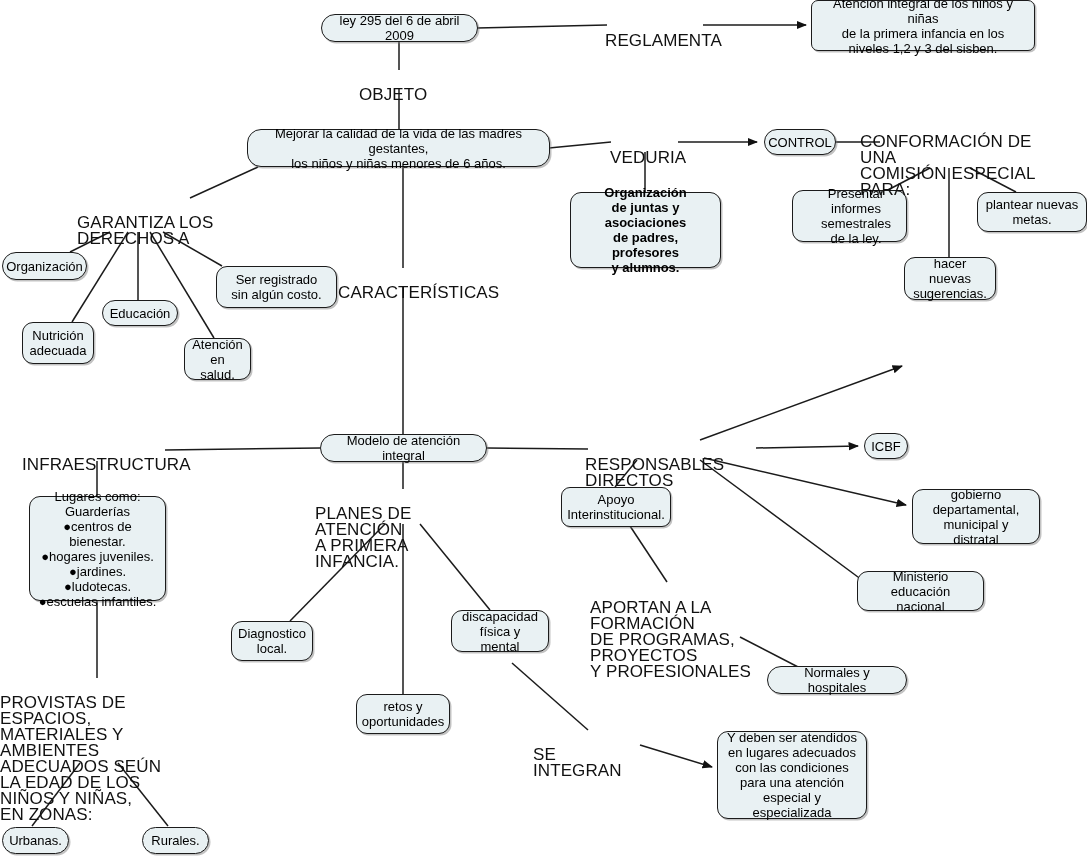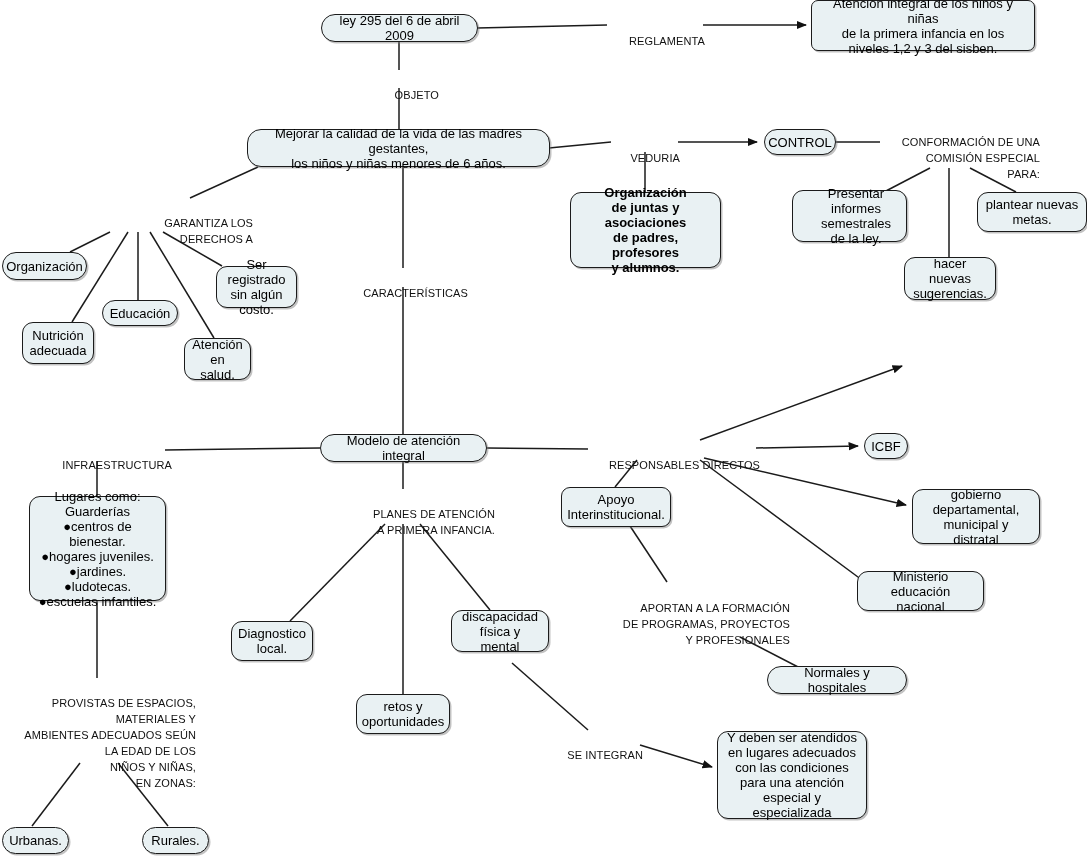--- a/index.html
+++ b/index.html
@@ -32,22 +32,22 @@
     text-align:center;
     font-size:13px;
     line-height:15px;
     padding:3px 7px;
     white-space:pre-line;
     box-shadow:1.5px 1.5px 0 rgba(120,120,120,0.45);
   }
   .node.pill{ border-radius:14px; }
   .label{
     position:absolute;
-    text-align:right;
-    font-size:11px;
+    text-align:left;
+    font-size:17px;
     line-height:16px;
     white-space:pre-line;
     color:#111;
     background:transparent;
   }
   .label.caps{ letter-spacing:0.1px; }
   .node .txt, .label .txt{ display:block; }
 </style>
 </head>
 <body>
@@ -176,21 +176,21 @@
 
   <div class="node pill" style="left:102px;top:300px;width:76px;height:26px;">
     <span class="txt">Educación</span>
   </div>
 
   <div class="node" style="left:184px;top:338px;width:67px;height:42px;">
     <span class="txt">Atención
 en salud.</span>
   </div>
 
-  <div class="node" style="left:216px;top:266px;width:81px;height:42px;">
+  <div class="node" style="left:216px;top:266px;width:121px;height:42px;">
     <span class="txt">Ser registrado
 sin algún costo.</span>
   </div>
 
 
   <div class="node pill" style="left:864px;top:433px;width:44px;height:26px;">
     <span class="txt">ICBF</span>
   </div>
 
   <div class="node" style="left:912px;top:489px;width:128px;height:55px;">

